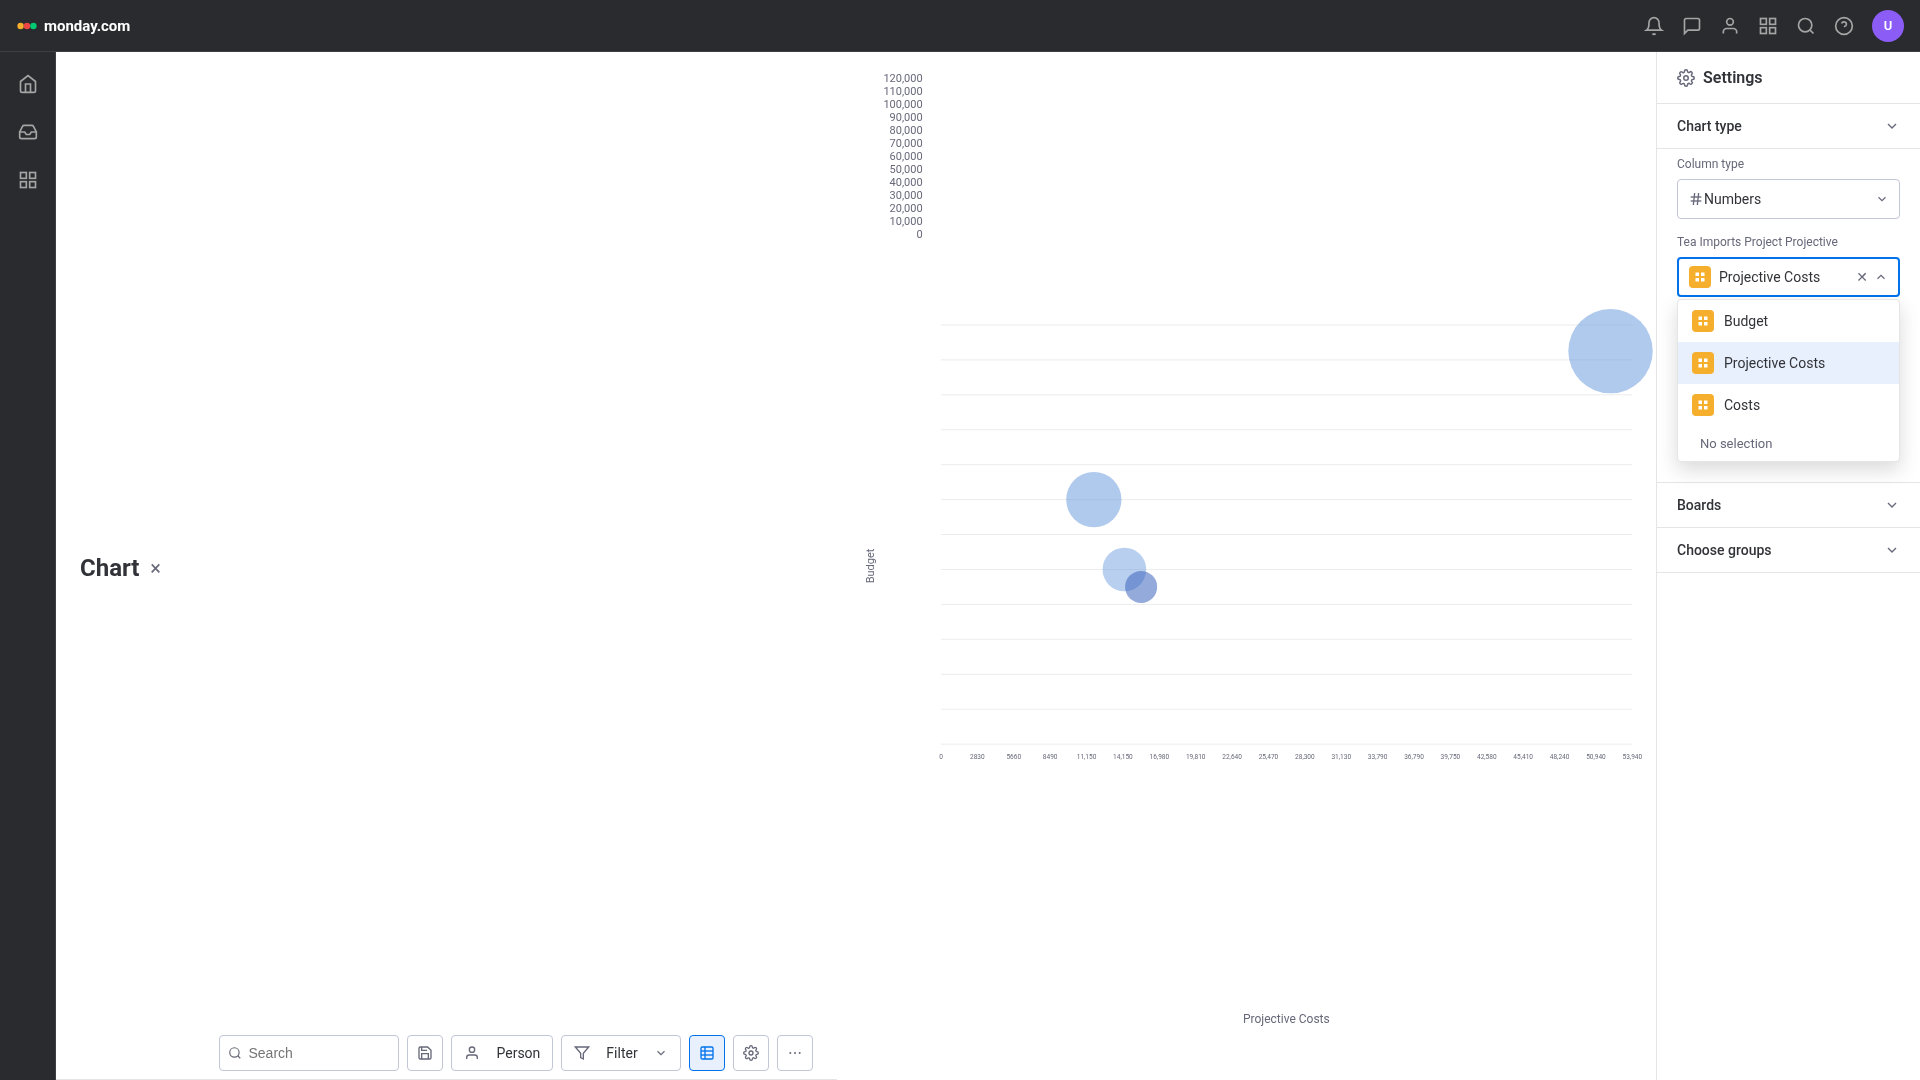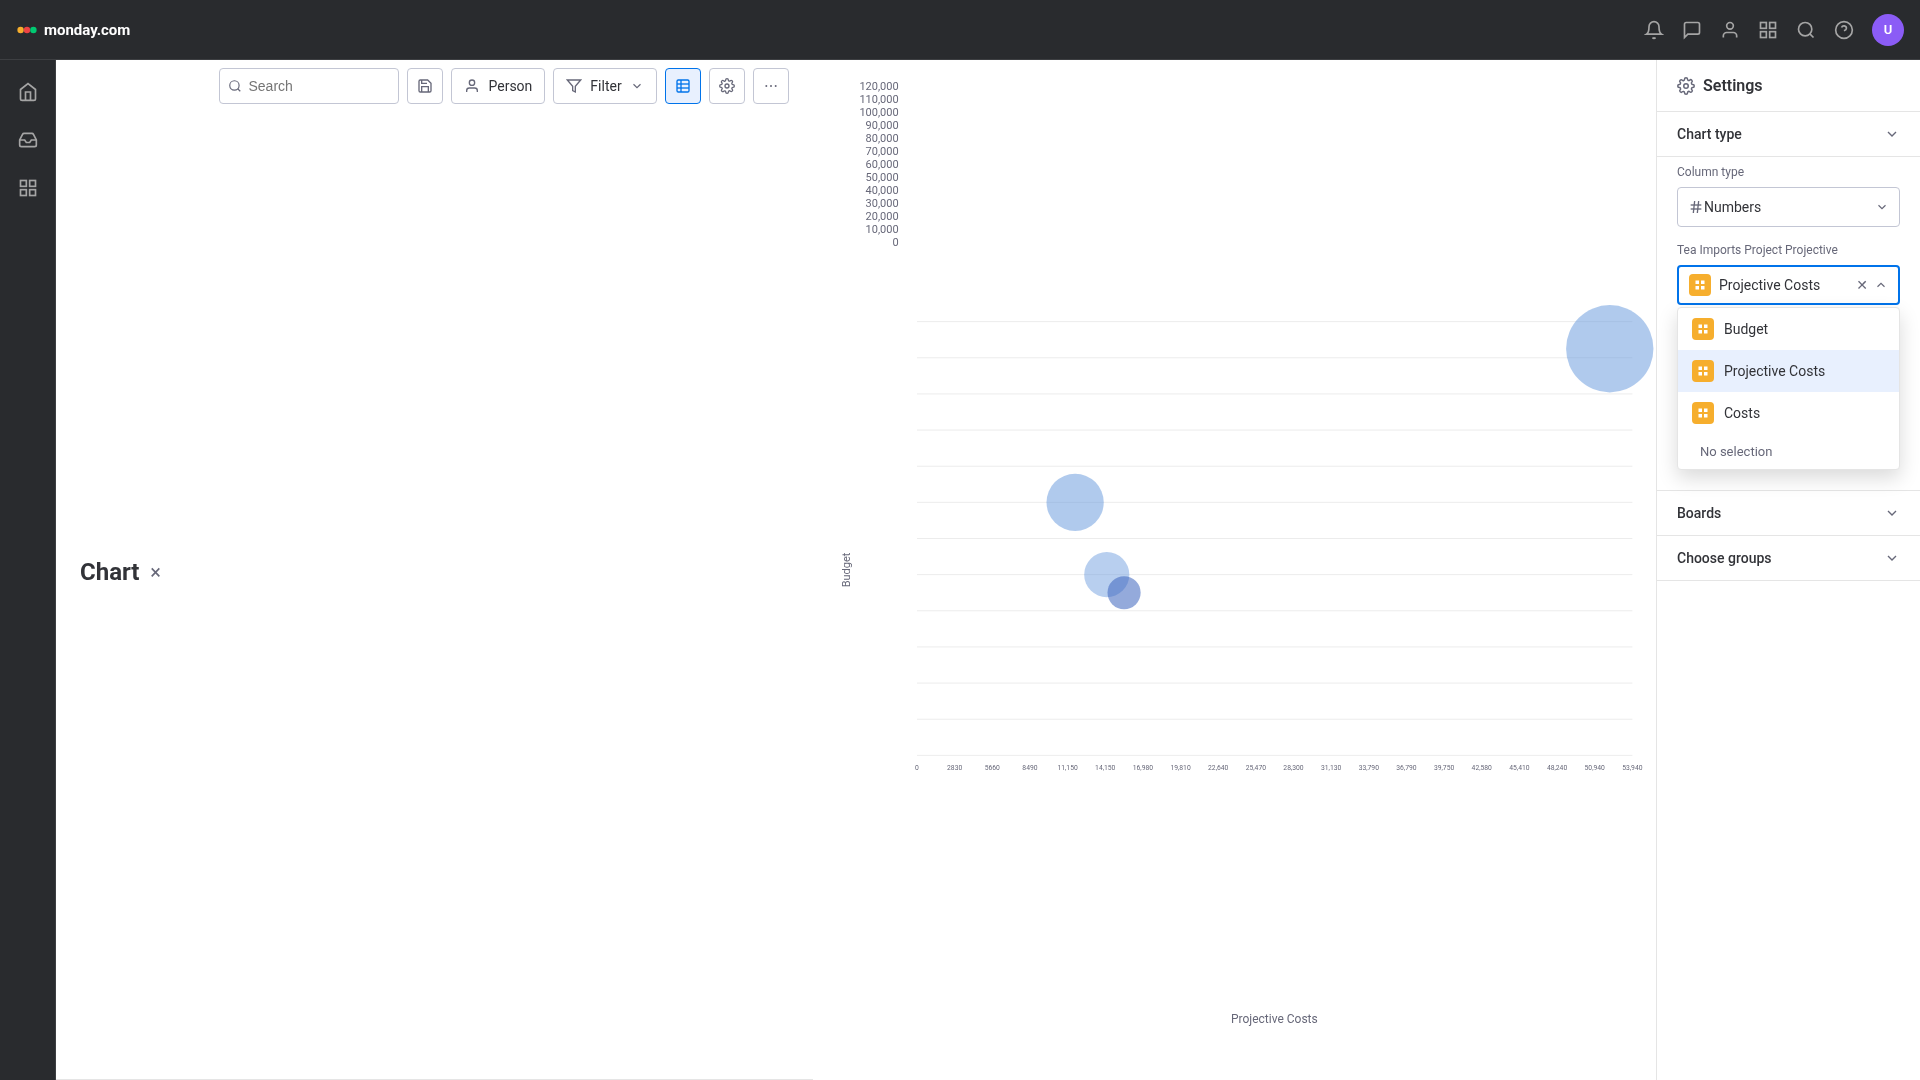--- a/index.html
+++ b/index.html
@@ -9,21 +9,21 @@
       width: 1920px;
       height: 1080px;
       overflow: hidden;
       display: flex;
       flex-direction: column;
     }
 
     
     .topbar {
       background: #292b2e;
-      height: 60px;
+      height: 52px;
       display: flex;
       align-items: center;
       padding: 0 16px;
       gap: 12px;
       flex-shrink: 0;
       border-bottom: 1px solid #3d3f42;
     }
     .topbar-logo {
       display: flex;
       align-items: center;
@@ -116,21 +116,21 @@
       justify-content: center;
       cursor: pointer;
       color: #676879;
       font-size: 20px;
     }
 
     
     .toolbar {
       padding: 8px 24px;
       display: flex;
-      align-items: flex-start;
+      align-items: flex-end;
       gap: 8px;
       border-bottom: 1px solid #e5e5e5;
       flex-shrink: 0;
     }
     .search-box {
       display: flex;
       align-items: center;
       border: 1px solid #c3c6d4;
       border-radius: 4px;
       padding: 0 8px;
@@ -142,21 +142,21 @@
       border: none;
       outline: none;
       font-size: 14px;
       color: #676879;
       background: transparent;
       width: 100%;
     }
     .toolbar-btn {
       display: flex;
       align-items: center;
-      gap: 8px;
+      gap: 16px;
       padding: 6px 12px;
       border: 1px solid #c3c6d4;
       border-radius: 4px;
       cursor: pointer;
       font-size: 14px;
       color: #323338;
       background: #fff;
       height: 36px;
     }
     .toolbar-icon-btn {

